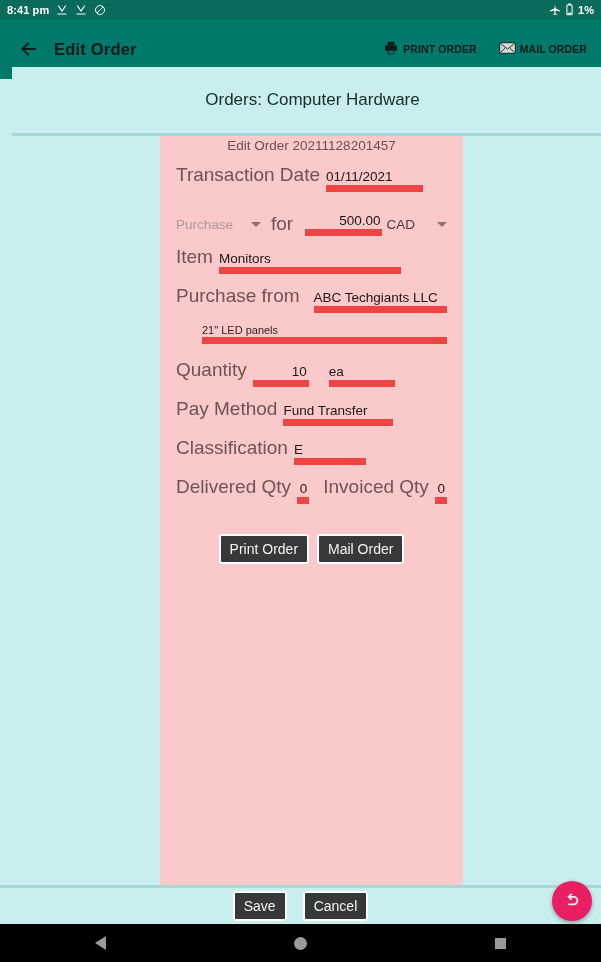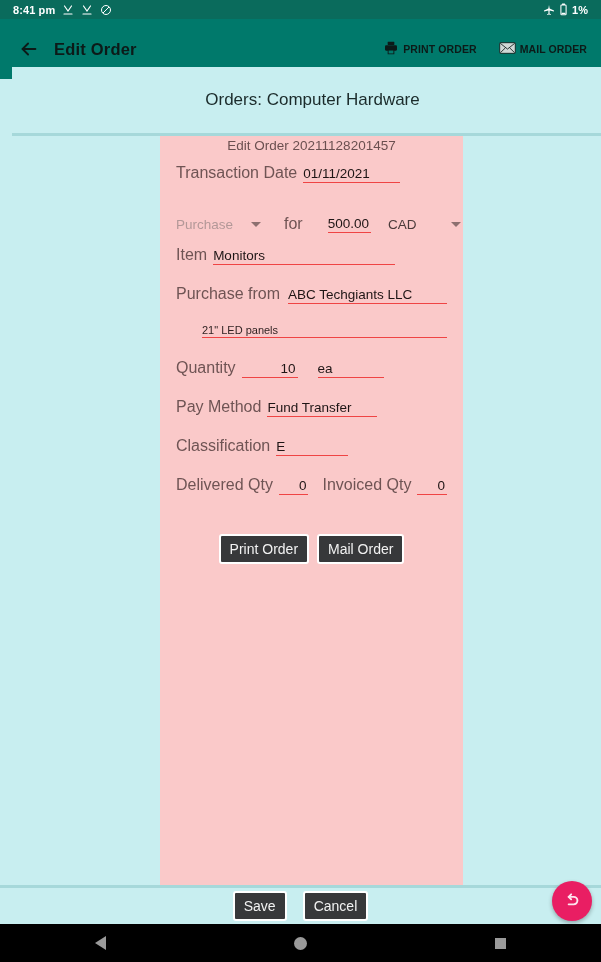--- a/index.html
+++ b/index.html
@@ -19,21 +19,21 @@
     background: #c8eef0;
     overflow: hidden;
   }
 
   
   #status-bar {
     position: absolute; top: 0; left: 0;
     width: 601px; height: 19px;
     background: #0a6b5c;
     display: flex; align-items: center;
-    padding: 0 13px;
+    padding: 0 7px;
     color: #ffffff;
     font-size: 11px;
   }
   #status-bar .clock { font-weight: 700; letter-spacing: .1px; }
   #status-left { display: flex; align-items: center; gap: 7px; }
   #status-right {
     margin-left: auto;
     display: flex; align-items: center; gap: 4px;
     font-size: 11px; font-weight: 700;
   }
@@ -107,40 +107,40 @@
     padding-bottom: 11px;
   }
 
   .row {
     display: flex;
     align-items: baseline;
     margin-bottom: 5px;
     height: 34px;
   }
   .label {
-    font-size: 16px;
+    font-size: 19px;
     color: #6f5454;
     white-space: nowrap;
   }
   .value {
     font-size: 13.5px;
     color: #1e1515;
   }
   .underline {
-    border-bottom: 1px solid #ef4444;
+    border-bottom: 7px solid #ef4444;
     display: inline-block;
     vertical-align: baseline;
     padding-bottom: 1px;
   }
 
   
   #row-date .field { margin-left: 6px; width: 97px; text-align: left; }
 
   
-  #row-type { margin-top: 9px; gap: 17px; align-items: center; }
+  #row-type { margin-top: 9px; gap: 4px; align-items: center; }
   #type-select {
     display: flex; align-items: center;
     width: 85px;
   }
   #type-select .value { color: #b39898; font-size: 13.5px; }
   .caret {
     width: 0; height: 0;
     border-left: 5px solid transparent;
     border-right: 5px solid transparent;
     border-top: 5px solid #8d7070;
@@ -151,21 +151,21 @@
     width: 88px;
     text-align: right;
     padding-right: 2px;
   }
   #currency-label { margin-left: 0; font-size: 13.5px; color: #4a3a3a; }
   #currency-caret { margin-left: 18px; }
 
   
   #row-item .field { margin-left: 6px; width: 182px; }
   
-  #row-from .field { margin-left: 8px; width: 167px; }
+  #row-from .field { margin-left: 14px; width: 167px; }
   
   #row-desc { padding-left: 26px; height: 30px; }
   #row-desc .field {
     width: 100%;
     font-size: 11px;
     color: #2c1f1f;
   }
   
   #row-qty .field-num { margin-left: 6px; width: 56px; text-align: right; padding-right: 2px; }
   #row-qty .field-unit { margin-left: 20px; width: 66px; }

